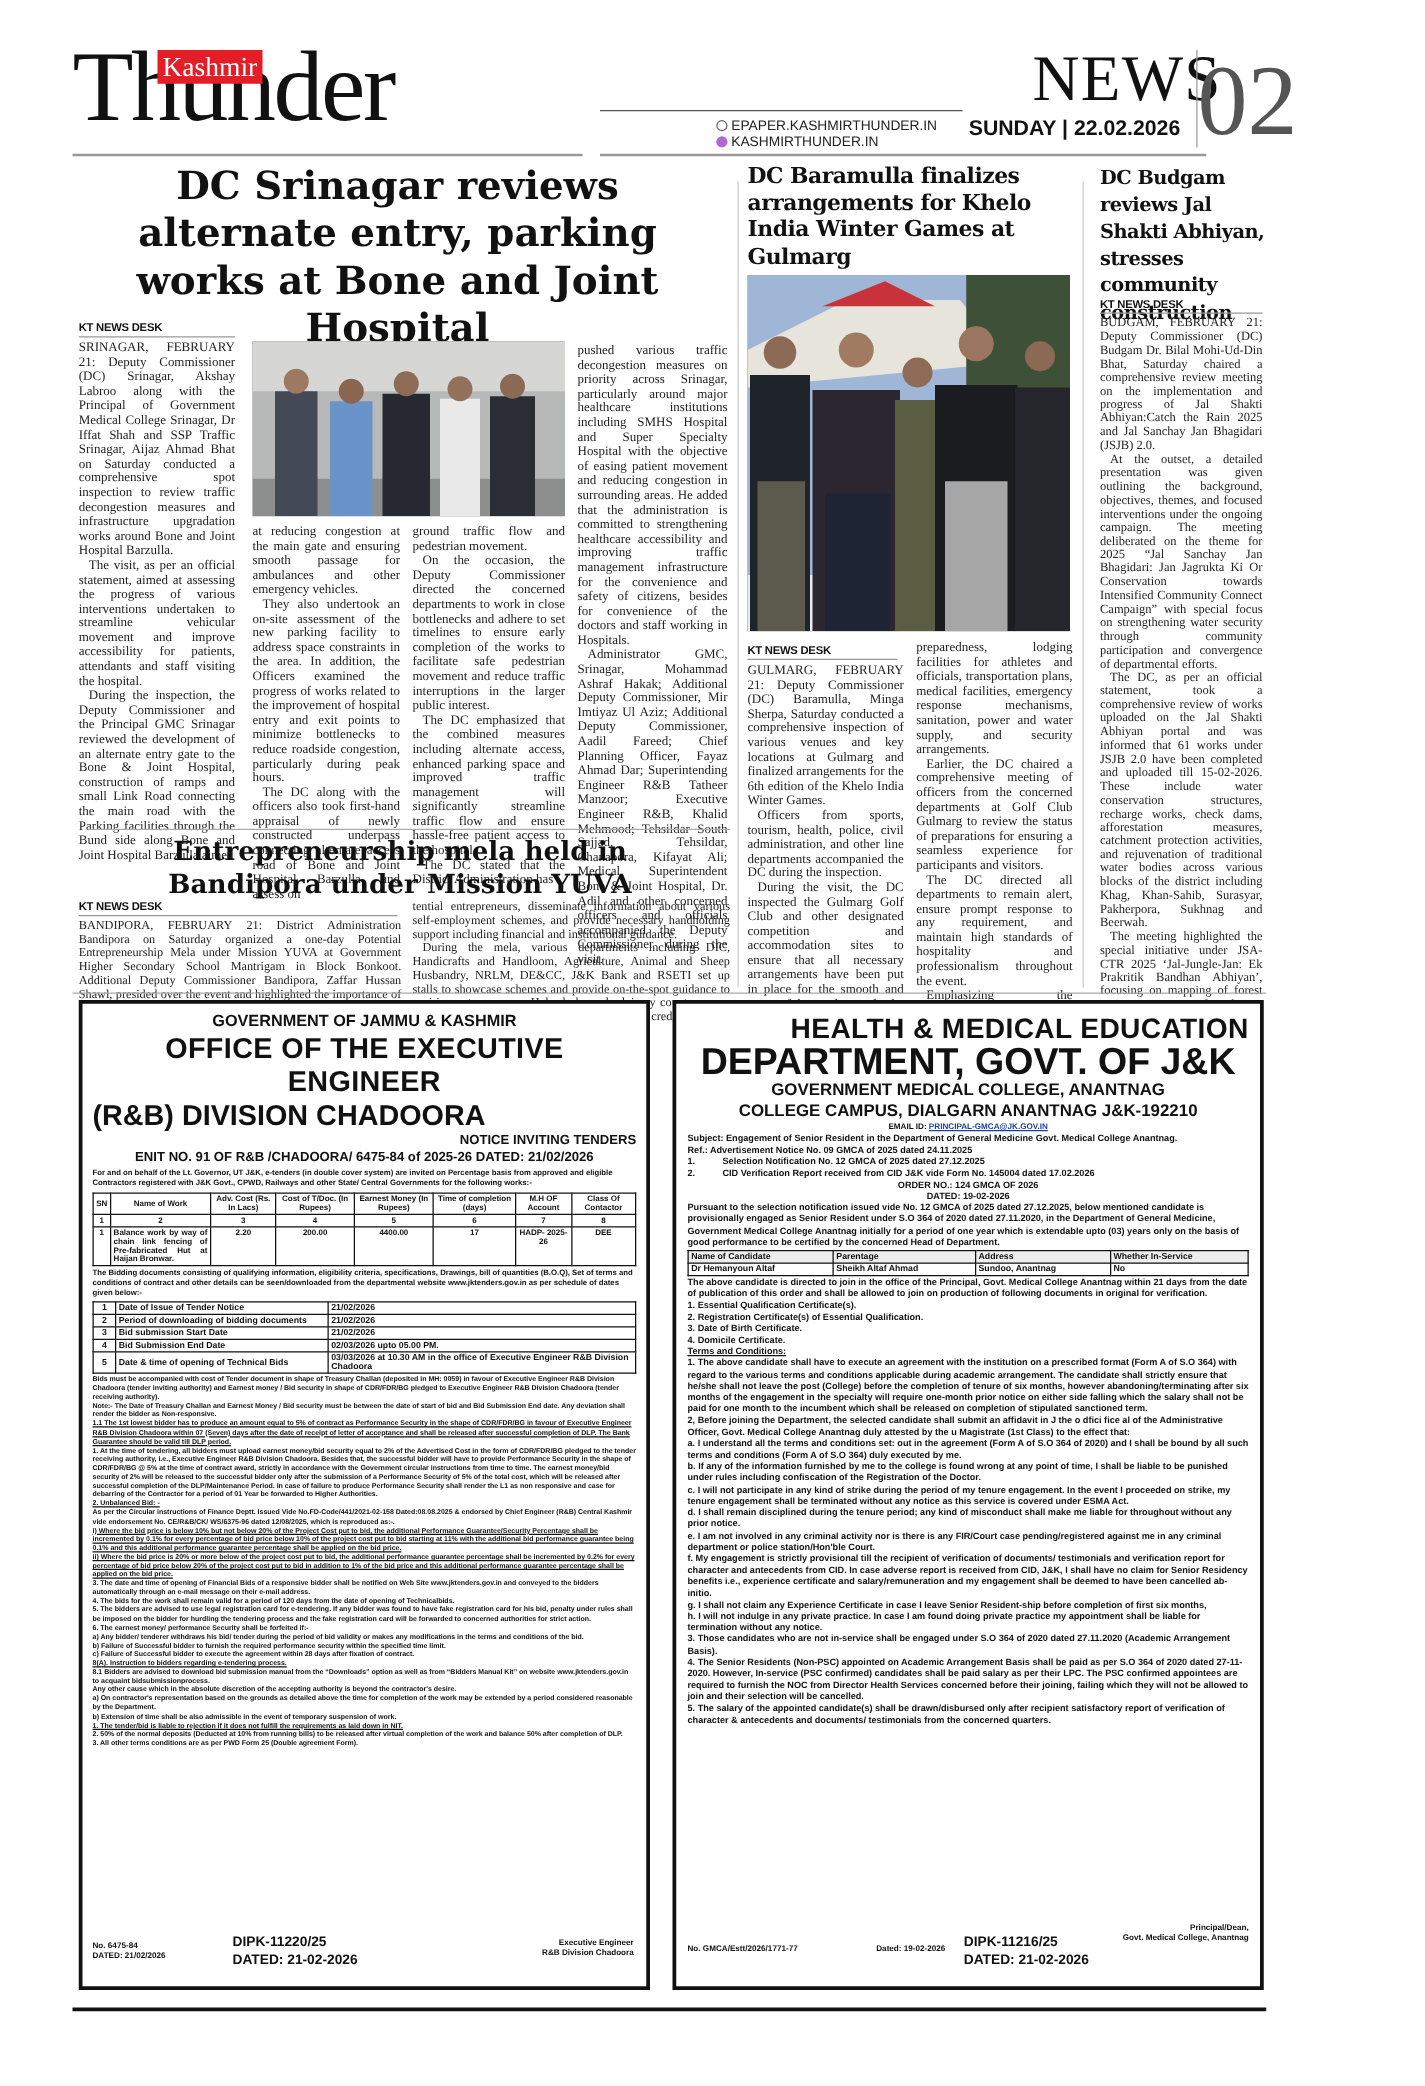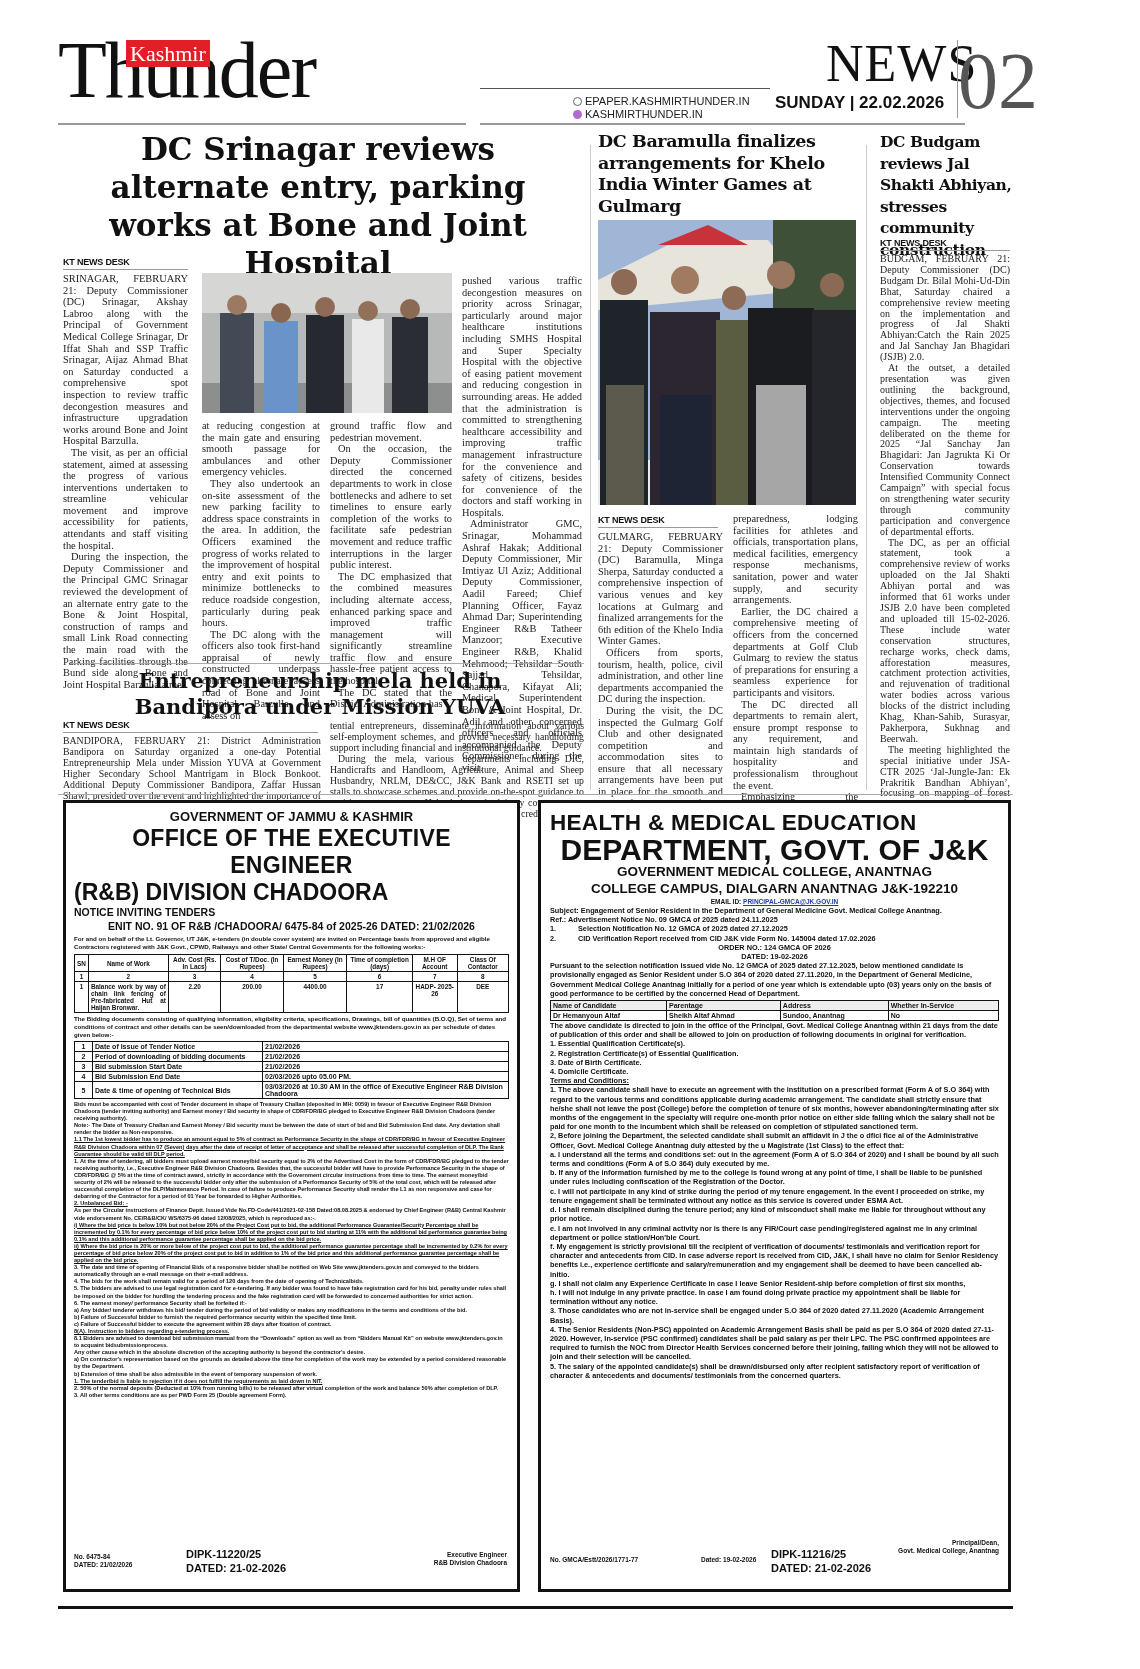--- a/index.html
+++ b/index.html
@@ -145,21 +145,21 @@
   <p>The DC, as per an official statement, took a comprehensive review of works uploaded on the Jal Shakti Abhiyan portal and was informed that 61 works under JSJB 2.0 have been completed and uploaded till 15-02-2026. These include water conservation structures, recharge works, check dams, afforestation measures, catchment protection activities, and rejuvenation of traditional water bodies across various blocks of the district including Khag, Khan-Sahib, Surasyar, Pakherpora, Sukhnag and Beerwah.</p>
   <p>The meeting highlighted the special initiative under JSA-CTR 2025 ‘Jal-Jungle-Jan: Ek Prakritik Bandhan Abhiyan’, focusing on mapping of forest springs, protection of catchment areas, and forest community engagement in river basins including the Jhelum basin.</p>
 </div>
 
 <div class="abs" style="left:58px;top:794px;width:955px;height:1px;background:#aaa"></div>
 
 <div class="abs notice" style="left:63px;top:800px;width:457px;height:792px;padding:6px 8px">
   <div class="n-sans" style="text-align:center;font-weight:900;font-size:13px;line-height:16px">GOVERNMENT OF JAMMU &amp; KASHMIR</div>
   <div class="n-sans" style="text-align:center;font-weight:900;font-size:23px;line-height:27px;letter-spacing:0.3px">OFFICE OF THE EXECUTIVE ENGINEER</div>
   <div class="n-sans" style="text-align:left;font-weight:900;font-size:23px;line-height:27px">(R&amp;B) DIVISION CHADOORA</div>
-  <div class="n-sans" style="text-align:left;font-size:10.5px;line-height:13px;font-weight:bold">NOTICE INVITING TENDERS</div>
+  <div class="n-sans" style="text-align:right;font-size:10.5px;line-height:13px;font-weight:bold">NOTICE INVITING TENDERS</div>
   <div class="n-sans" style="text-align:center;font-size:10.5px;line-height:14px;font-weight:bold">ENIT NO. 91 OF R&amp;B /CHADOORA/ 6475-84 of 2025-26 DATED: 21/02/2026</div>
   <div class="tiny" style="margin-top:2px">For and on behalf of the Lt. Governor, UT J&amp;K, e-tenders (in double cover system) are invited on Percentage basis from approved and eligible Contractors registered with J&amp;K Govt., CPWD, Railways and other State/ Central Governments for the following works:-</div>
   <table class="tbl" style="margin-top:3px">
     <tbody>
         <tr>
       <th>SN</th>
       <th style="width:80px">Name of Work</th>
       <th>Adv. Cost (Rs. In Lacs)</th>
       <th>Cost of T/Doc. (In Rupees)</th>
       <th>Earnest Money (In Rupees)</th>
@@ -252,21 +252,21 @@
     <div>DIPK-11220/25</div>
     <div>DATED: 21-02-2026</div>
   </div>
   <div class="abs n-sans" style="right:10px;bottom:22px;text-align:right;font-size:6.5px;line-height:8px;font-weight:bold">
     <div>Executive Engineer</div>
     <div>R&amp;B Division Chadoora</div>
   </div>
 </div>
 
 <div class="abs notice" style="left:538px;top:800px;width:473px;height:792px;padding:6px 9px">
-  <div class="n-sans" style="text-align:left;font-weight:900;font-size:22.5px;line-height:27px;letter-spacing:0.3px">HEALTH &amp; MEDICAL EDUCATION</div>
+  <div class="n-sans" style="text-align:right;font-weight:900;font-size:22.5px;line-height:27px;letter-spacing:0.3px">HEALTH &amp; MEDICAL EDUCATION</div>
   <div class="n-sans" style="text-align:center;font-weight:900;font-size:30px;line-height:27px">DEPARTMENT, GOVT. OF J&amp;K</div>
   <div class="n-sans" style="text-align:center;font-weight:900;font-size:13.5px;line-height:17px">GOVERNMENT MEDICAL COLLEGE, ANANTNAG</div>
   <div class="n-sans" style="text-align:center;font-weight:900;font-size:13.5px;line-height:17px">COLLEGE CAMPUS, DIALGARN ANANTNAG J&amp;K-192210</div>
   <div class="n-sans" style="text-align:center;font-size:6.5px;font-weight:bold;line-height:9px">
     <span>EMAIL ID:</span>
     <span class="link">PRINCIPAL-GMCA@JK.GOV.IN</span>
   </div>
   <div class="small7">Subject: Engagement of Senior Resident in the Department of General Medicine Govt. Medical College Anantnag.</div>
   <div class="small7">Ref.: Advertisement Notice No. 09 GMCA of 2025 dated 24.11.2025</div>
   <div class="small7"><span style="display:inline-block;width:28px">1.</span><span>Selection Notification No. 12 GMCA of 2025 dated 27.12.2025</span></div>

